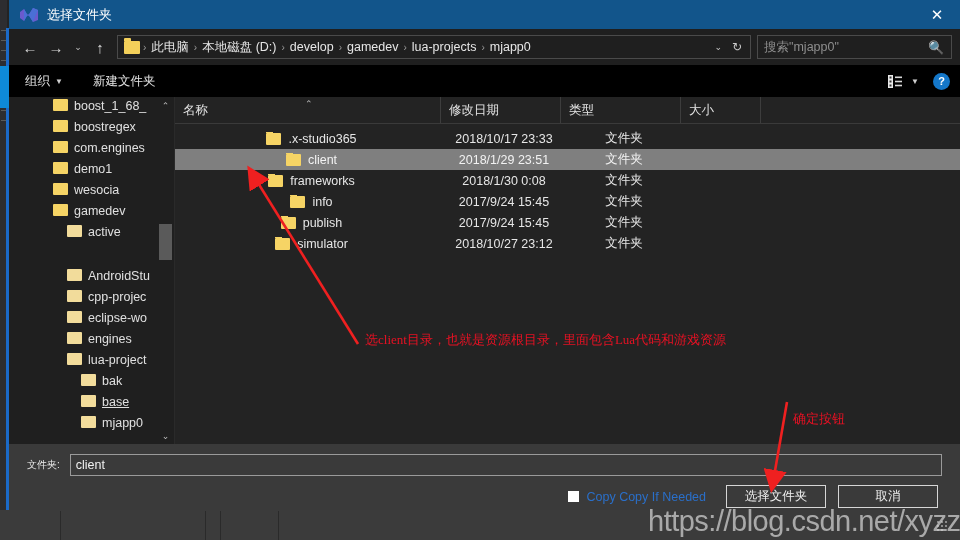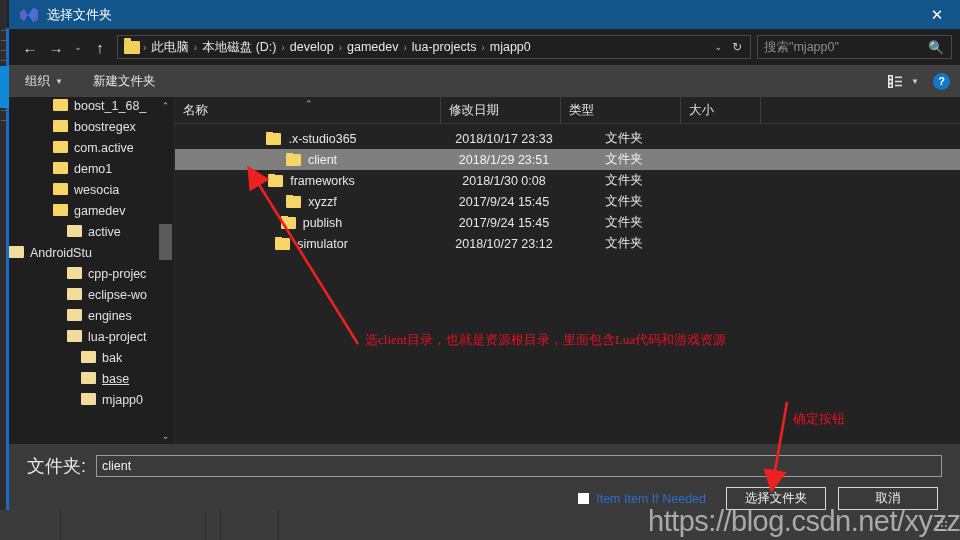--- a/index.html
+++ b/index.html
@@ -109,21 +109,21 @@
   }
   .searchbox input {
     background: transparent; border: 0; outline: 0; color: #e0e0e0;
     font-size: 12.5px; width: 160px; font-family: inherit;
   }
   .searchbox input::placeholder { color: #8d8d8d; }
   .search-icon { color: #cfcfcf; font-size: 13px; }
 
   
   .toolbar {
-    flex: 0 0 32px; background: #404040; display:flex; align-items:center;
+    flex: 0 0 32px; background: #000000; display:flex; align-items:center;
     padding: 0 10px; position: relative;
   }
   .tb-item { color: #e3e3e3; font-size: 12.5px; padding: 0 6px; display:flex; align-items:center; gap:5px;}
   .tb-caret { font-size: 8px; color:#cfcfcf; }
   .tb-spacer { flex: 1; }
   .view-icon { width:14px; height:13px; display:block; }
   .help-btn {
     width:17px;height:17px;border-radius:50%;background:#1477c9;color:#fff;
     font-size:11px; font-weight:bold; display:flex;align-items:center;justify-content:center;
     margin-left: 14px;
@@ -182,21 +182,21 @@
     height: 21px; display: flex; align-items: center; color: #e6e6e6; font-size: 12.5px;
   }
   .row.selected { background: #7f7f7f; color: #f2f2f2; }
   .cell { padding-left: 8px; display:flex; align-items:center; gap:7px; overflow:hidden; white-space:nowrap;justify-content:center; }
 
   
   .formarea {
     flex: 0 0 66px; background: #3a3a3a; position: relative;
   }
   .formrow { display: flex; align-items: center; padding: 10px 18px 0 18px; }
-  .form-label { color: #eaeaea; font-size: 18px; margin-right: 10px; }
+  .form-label { color: #eaeaea; font-size: 10px; margin-right: 10px; }
   .name-input {
     flex: 1; height: 22px; background: #3a3a3a; border: 1px solid #9a9a9a;
     color: #f0f0f0; font-size: 12.5px; padding: 0 5px; outline: none;
     font-family: inherit;
   }
   .btnrow {
     display:flex; align-items:center; justify-content:flex-end; gap:12px;
     padding: 9px 22px 0 0;
   }
   .chk-wrap { display:flex; align-items:center; gap:7px; margin-right: 8px; }
@@ -310,39 +310,39 @@
             <div class="tree-item" style="padding-left: 44px;">
               <span class="folder"></span>
               <span>boost_1_68_</span>
             </div>
             <div class="tree-item" style="padding-left: 44px;">
               <span class="folder"></span>
               <span>boostregex</span>
             </div>
             <div class="tree-item" style="padding-left: 44px;">
               <span class="folder"></span>
-              <span>com.active</span>
+              <span>com.engines</span>
             </div>
             <div class="tree-item" style="padding-left: 44px;">
               <span class="folder"></span>
               <span>demo1</span>
             </div>
             <div class="tree-item" style="padding-left: 44px;">
               <span class="folder"></span>
               <span>wesocia</span>
             </div>
             <div class="tree-item" style="padding-left: 44px;">
               <span class="folder"></span>
               <span>gamedev</span>
             </div>
             <div class="tree-item" style="padding-left: 58px;">
               <span class="folder pale"></span>
               <span>active</span>
             </div>
-            <div class="tree-item" style="">
+            <div class="tree-item" style="padding-left: 58px; margin-top: 23px;">
               <span class="folder pale"></span>
               <span>AndroidStu</span>
             </div>
             <div class="tree-item" style="padding-left: 58px;">
               <span class="folder pale"></span>
               <span>cpp-projec</span>
             </div>
             <div class="tree-item" style="padding-left: 58px;">
               <span class="folder pale"></span>
               <span>eclipse-wo</span>
@@ -426,21 +426,21 @@
               <div class="cell" style="width: 120px;">
                 <span>文件夹</span>
               </div>
               <div class="cell" style="width: 80px;">
                 <span></span>
               </div>
             </div>
             <div class="row">
               <div class="cell" style="width: 265px;">
                 <span class="folder"></span>
-                <span>xyzzf</span>
+                <span>info</span>
               </div>
               <div class="cell" style="width: 120px;">
                 <span>2017/9/24 15:45</span>
               </div>
               <div class="cell" style="width: 120px;">
                 <span>文件夹</span>
               </div>
               <div class="cell" style="width: 80px;">
                 <span></span>
               </div>
@@ -480,21 +480,21 @@
     </div>
 
     <div class="formarea">
       <div class="formrow">
         <span class="form-label">文件夹:</span>
         <input class="name-input" value="client" style="">
       </div>
       <div class="btnrow">
         <div class="chk-wrap">
           <div class="chk"></div>
-          <span class="chk-label">Item Item If Needed</span>
+          <span class="chk-label">Copy Copy If Needed</span>
         </div>
         <div class="dlg-btn">选择文件夹</div>
         <div class="dlg-btn">取消</div>
       </div>
     </div>
   </div>
 
   <svg class="anno-svg">
     <defs>
       <marker id="ah" markerWidth="9" markerHeight="9" refX="7" refY="4.5" orient="auto">

